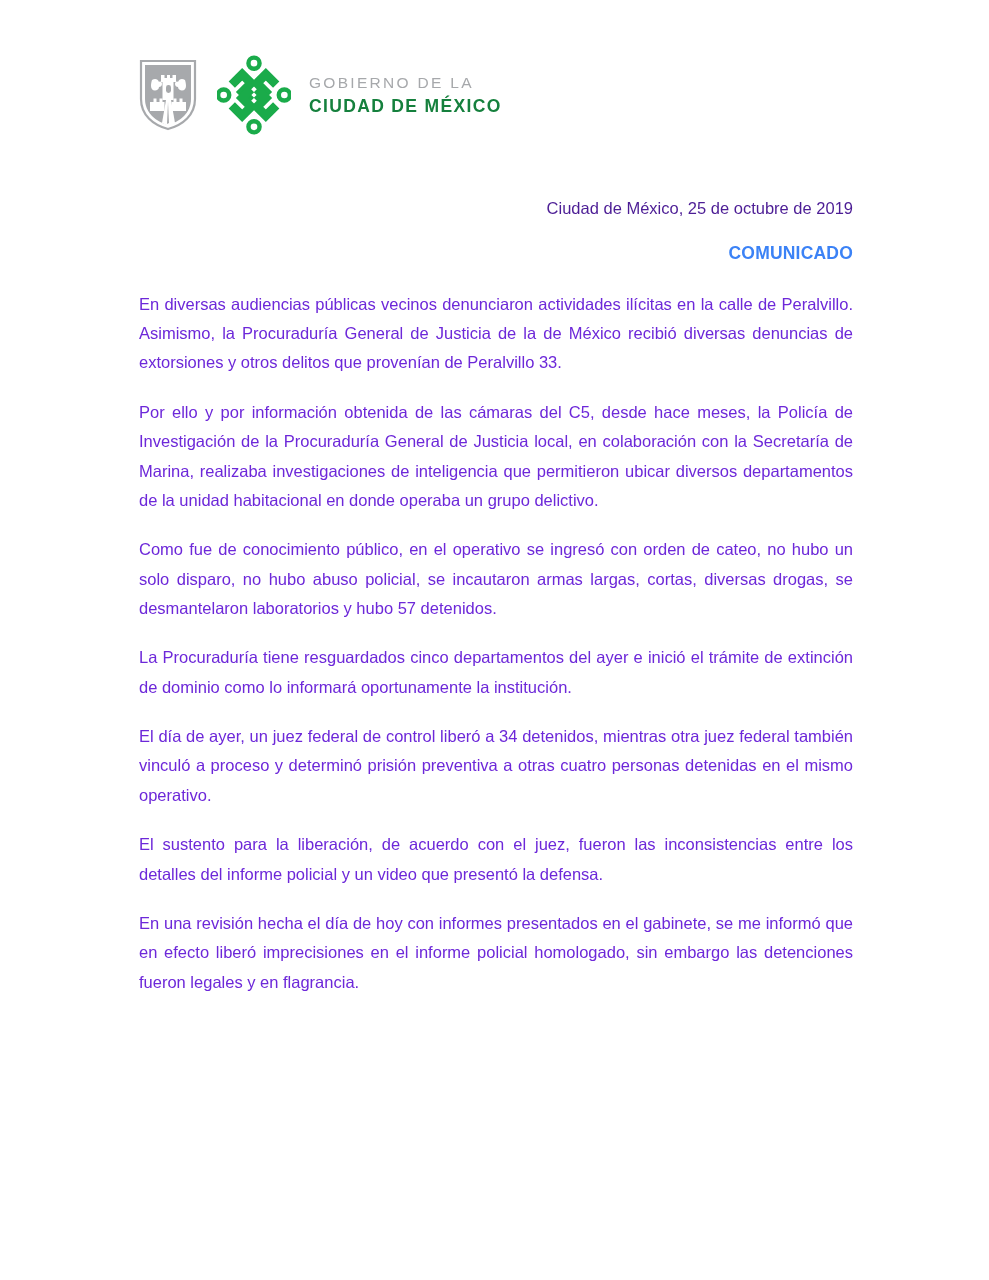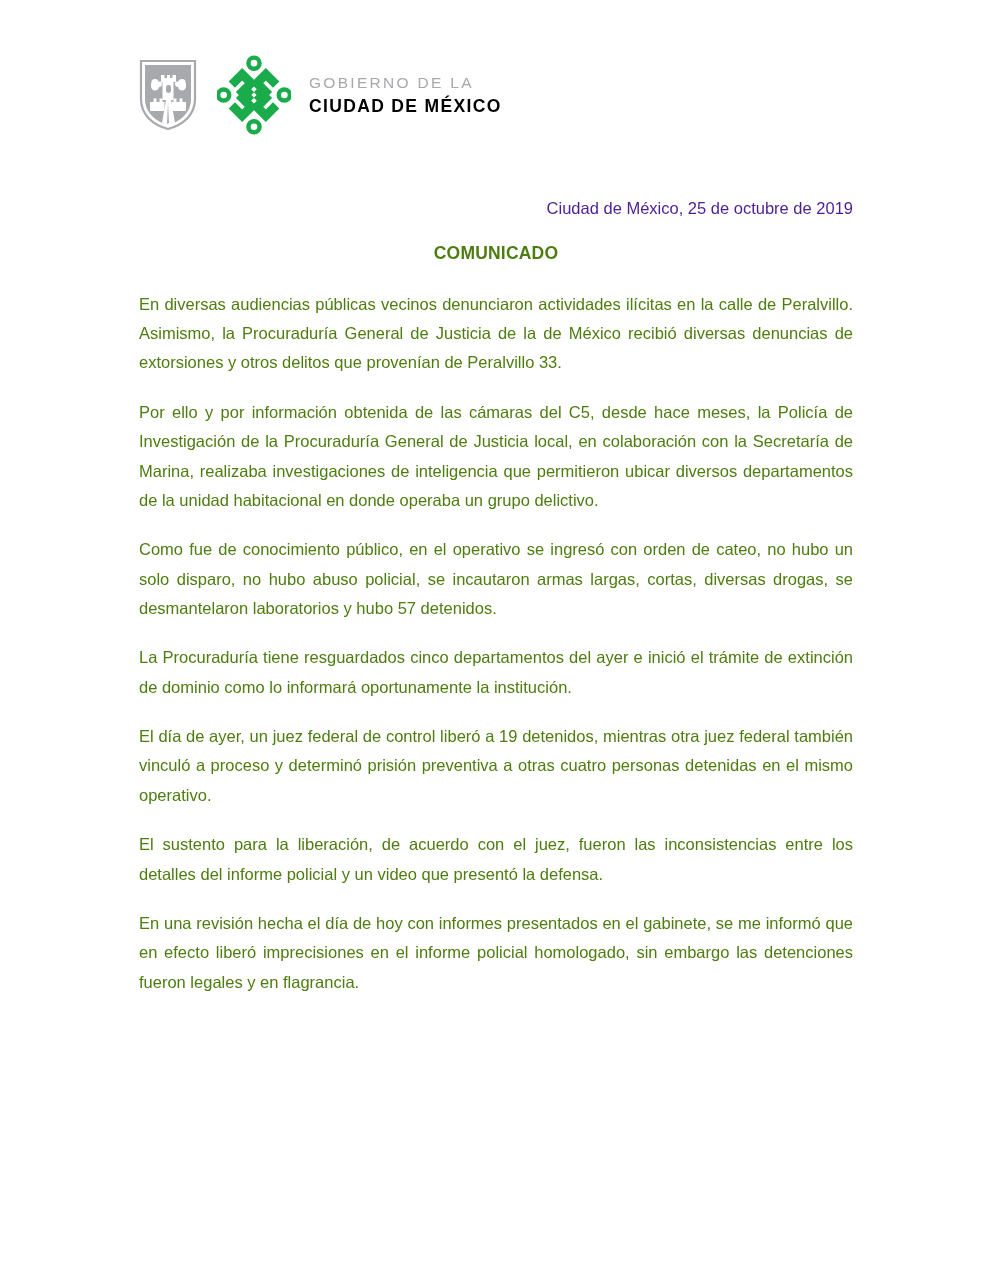--- a/index.html
+++ b/index.html
@@ -55,21 +55,21 @@
   .logo-line-1 {
     font-size: 15.5px;
     letter-spacing: 2.3px;
     color: #a6a8ab;
     font-weight: 400;
     white-space: nowrap;
   }
   .logo-line-2 {
     font-size: 17.5px;
     letter-spacing: 1.35px;
-    color: #000000;
+    color: #15803d;
     font-weight: 700;
     white-space: nowrap;
     margin-top: 7px;
   }
 
   
   .content {
     position: absolute;
     left: 139px;
     top: 196px;
@@ -79,34 +79,34 @@
   .dateline {
     text-align: right;
     font-size: 16.5px;
     color: #4c1d95;
     line-height: 1.5;
     margin: 0 0 22px 0;
     font-weight: 400;
   }
 
   .doc-title {
-    text-align: center;
+    text-align: right;
     font-size: 17.5px;
     font-weight: 700;
-    color: #4d7c0f;
+    color: #3b82f6;
     margin: 0 0 26px 0;
     letter-spacing: 0.2px;
   }
 
   .paragraphs p {
     text-align: justify;
     text-justify: inter-word;
     font-size: 16.5px;
     line-height: 1.78;
-    color: #4d7c0f;
+    color: #6d28d9;
     margin: 0 0 20px 0;
     hyphens: none;
   }
   .paragraphs p:last-child {
     margin-bottom: 0;
   }
 </style>
 </head>
 <body>
 
@@ -160,20 +160,20 @@
 
     <p class="dateline">Ciudad de México, 25 de octubre de 2019</p>
 
     <h1 class="doc-title">COMUNICADO</h1>
 
     <div class="paragraphs">
       <p>En diversas audiencias públicas vecinos denunciaron actividades ilícitas en la calle de Peralvillo. Asimismo, la Procuraduría General de Justicia de la de México recibió diversas denuncias de extorsiones y otros delitos que provenían de Peralvillo 33.</p>
       <p>Por ello y por información obtenida de las cámaras del C5, desde hace meses, la Policía de Investigación de la Procuraduría General de Justicia local, en colaboración con la Secretaría de Marina, realizaba investigaciones de inteligencia que permitieron ubicar diversos departamentos de la unidad habitacional en donde operaba un grupo delictivo.</p>
       <p>Como fue de conocimiento público, en el operativo se ingresó con orden de cateo, no hubo un solo disparo, no hubo abuso policial, se incautaron armas largas, cortas, diversas drogas, se desmantelaron laboratorios y hubo 57 detenidos.</p>
       <p>La Procuraduría tiene resguardados cinco departamentos del ayer e inició el trámite de extinción de dominio como lo informará oportunamente la institución.</p>
-      <p>El día de ayer, un juez federal de control liberó a 19 detenidos, mientras otra juez federal también vinculó a proceso y determinó prisión preventiva a otras cuatro personas detenidas en el mismo operativo.</p>
+      <p>El día de ayer, un juez federal de control liberó a 34 detenidos, mientras otra juez federal también vinculó a proceso y determinó prisión preventiva a otras cuatro personas detenidas en el mismo operativo.</p>
       <p>El sustento para la liberación, de acuerdo con el juez, fueron las inconsistencias entre los detalles del informe policial y un video que presentó la defensa.</p>
       <p>En una revisión hecha el día de hoy con informes presentados en el gabinete, se me informó que en efecto liberó imprecisiones en el informe policial homologado, sin embargo las detenciones fueron legales y en flagrancia.</p>
     </div>
 
   </div>
 
 </div>
 
 </body></html>

